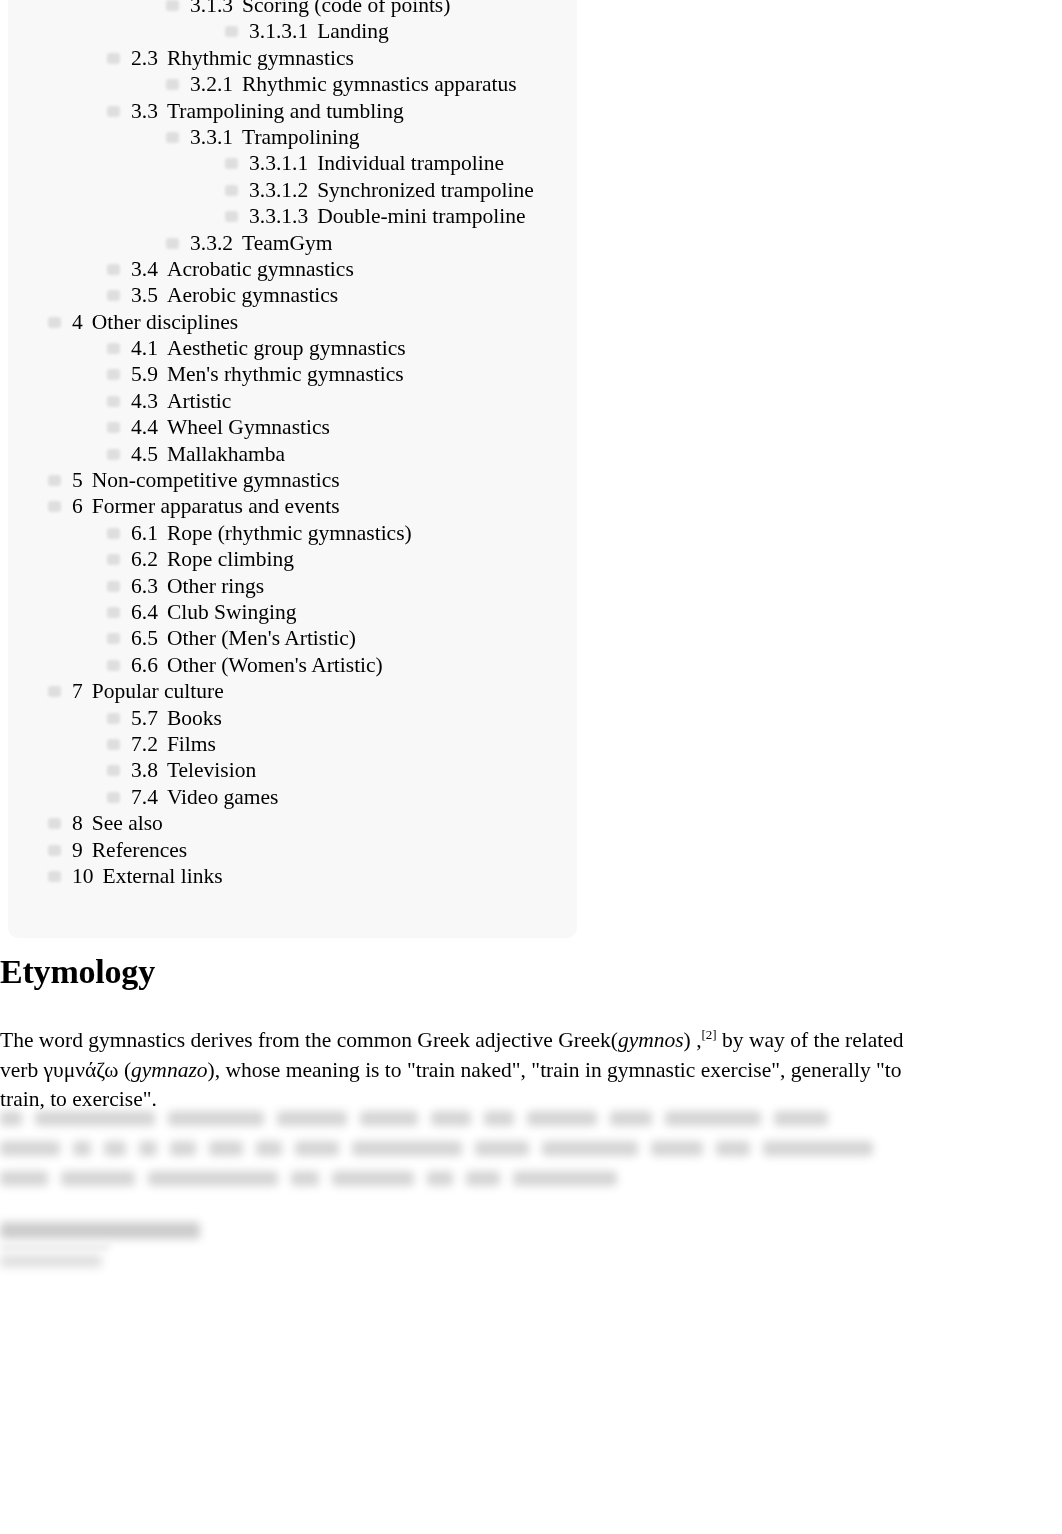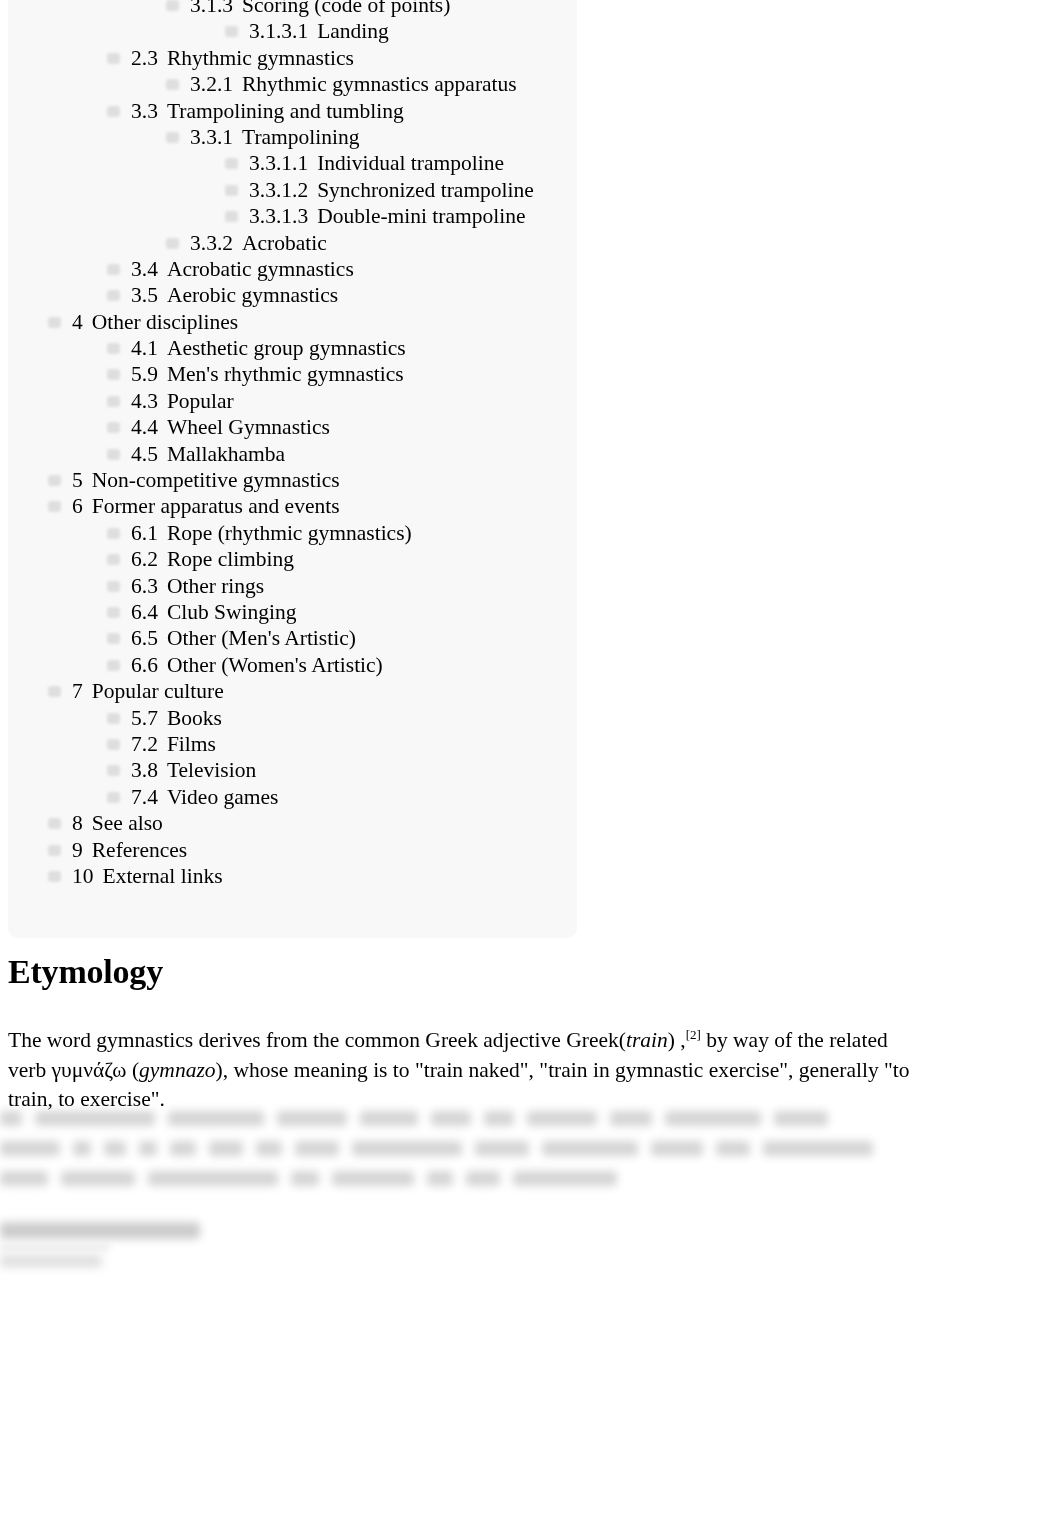--- a/index.html
+++ b/index.html
@@ -67,21 +67,21 @@
   .lvl3 .toc-body   { padding-left: 182px; }
   .lvl4 .toc-bullet { left: 217px; }
   .lvl4 .toc-body   { padding-left: 241px; }
 
   .toc-body { display: inline-block; }
   .toc-body .n { margin-right: 9px; }
 
   
   #content {
     position: absolute;
-    left: 8px;
+    left: 0;
     top: 952px;
     width: 910px;
   }
   h2.section-heading {
     font-family: "Liberation Serif", "DejaVu Serif", serif;
     font-weight: bold;
     font-size: 34px;
     line-height: 40px;
     margin: 0 0 34px 0;
     padding: 0;
@@ -164,27 +164,27 @@
   <div id="toc-inner">
       <div class="toc-row lvl3"><span class="toc-bullet"></span><span class="toc-body"><span class="n">3.1.3</span><span class="t">Scoring (code of points)</span></span></div>
       <div class="toc-row lvl4"><span class="toc-bullet"></span><span class="toc-body"><span class="n">3.1.3.1</span><span class="t">Landing</span></span></div>
       <div class="toc-row lvl2"><span class="toc-bullet"></span><span class="toc-body"><span class="n">2.3</span><span class="t">Rhythmic gymnastics</span></span></div>
       <div class="toc-row lvl3"><span class="toc-bullet"></span><span class="toc-body"><span class="n">3.2.1</span><span class="t">Rhythmic gymnastics apparatus</span></span></div>
       <div class="toc-row lvl2"><span class="toc-bullet"></span><span class="toc-body"><span class="n">3.3</span><span class="t">Trampolining and tumbling</span></span></div>
       <div class="toc-row lvl3"><span class="toc-bullet"></span><span class="toc-body"><span class="n">3.3.1</span><span class="t">Trampolining</span></span></div>
       <div class="toc-row lvl4"><span class="toc-bullet"></span><span class="toc-body"><span class="n">3.3.1.1</span><span class="t">Individual trampoline</span></span></div>
       <div class="toc-row lvl4"><span class="toc-bullet"></span><span class="toc-body"><span class="n">3.3.1.2</span><span class="t">Synchronized trampoline</span></span></div>
       <div class="toc-row lvl4"><span class="toc-bullet"></span><span class="toc-body"><span class="n">3.3.1.3</span><span class="t">Double-mini trampoline</span></span></div>
-      <div class="toc-row lvl3"><span class="toc-bullet"></span><span class="toc-body"><span class="n">3.3.2</span><span class="t">Acrobatic</span></span></div>
+      <div class="toc-row lvl3"><span class="toc-bullet"></span><span class="toc-body"><span class="n">3.3.2</span><span class="t">TeamGym</span></span></div>
       <div class="toc-row lvl2"><span class="toc-bullet"></span><span class="toc-body"><span class="n">3.4</span><span class="t">Acrobatic gymnastics</span></span></div>
       <div class="toc-row lvl2"><span class="toc-bullet"></span><span class="toc-body"><span class="n">3.5</span><span class="t">Aerobic gymnastics</span></span></div>
       <div class="toc-row lvl1"><span class="toc-bullet"></span><span class="toc-body"><span class="n">4</span><span class="t">Other disciplines</span></span></div>
       <div class="toc-row lvl2"><span class="toc-bullet"></span><span class="toc-body"><span class="n">4.1</span><span class="t">Aesthetic group gymnastics</span></span></div>
       <div class="toc-row lvl2"><span class="toc-bullet"></span><span class="toc-body"><span class="n">5.9</span><span class="t">Men's rhythmic gymnastics</span></span></div>
-      <div class="toc-row lvl2"><span class="toc-bullet"></span><span class="toc-body"><span class="n">4.3</span><span class="t">Popular</span></span></div>
+      <div class="toc-row lvl2"><span class="toc-bullet"></span><span class="toc-body"><span class="n">4.3</span><span class="t">Artistic</span></span></div>
       <div class="toc-row lvl2"><span class="toc-bullet"></span><span class="toc-body"><span class="n">4.4</span><span class="t">Wheel Gymnastics</span></span></div>
       <div class="toc-row lvl2"><span class="toc-bullet"></span><span class="toc-body"><span class="n">4.5</span><span class="t">Mallakhamba</span></span></div>
       <div class="toc-row lvl1"><span class="toc-bullet"></span><span class="toc-body"><span class="n">5</span><span class="t">Non-competitive gymnastics</span></span></div>
       <div class="toc-row lvl1"><span class="toc-bullet"></span><span class="toc-body"><span class="n">6</span><span class="t">Former apparatus and events</span></span></div>
       <div class="toc-row lvl2"><span class="toc-bullet"></span><span class="toc-body"><span class="n">6.1</span><span class="t">Rope (rhythmic gymnastics)</span></span></div>
       <div class="toc-row lvl2"><span class="toc-bullet"></span><span class="toc-body"><span class="n">6.2</span><span class="t">Rope climbing</span></span></div>
       <div class="toc-row lvl2"><span class="toc-bullet"></span><span class="toc-body"><span class="n">6.3</span><span class="t">Other rings</span></span></div>
       <div class="toc-row lvl2"><span class="toc-bullet"></span><span class="toc-body"><span class="n">6.4</span><span class="t">Club Swinging</span></span></div>
       <div class="toc-row lvl2"><span class="toc-bullet"></span><span class="toc-body"><span class="n">6.5</span><span class="t">Other (Men's Artistic)</span></span></div>
       <div class="toc-row lvl2"><span class="toc-bullet"></span><span class="toc-body"><span class="n">6.6</span><span class="t">Other (Women's Artistic)</span></span></div>
@@ -197,21 +197,21 @@
       <div class="toc-row lvl1"><span class="toc-bullet"></span><span class="toc-body"><span class="n">9</span><span class="t">References</span></span></div>
       <div class="toc-row lvl1"><span class="toc-bullet"></span><span class="toc-body"><span class="n">10</span><span class="t">External links</span></span></div>
     </div>
 </div>
 
 <div id="content">
 
   <h2 class="section-heading">Etymology</h2>
 
   <p class="body-para">
-    <span>The word gymnastics derives from the common Greek adjective Greek(</span><i>train</i><span>) ,</span><sup class="ref">[2]</sup><span> by way of the related verb γυμνάζω (</span><i>gymnazo</i><span>), whose meaning is to "train naked", "train in gymnastic exercise", generally "to train, to exercise".</span>
+    <span>The word gymnastics derives from the common Greek adjective Greek(</span><i>gymnos</i><span>) ,</span><sup class="ref">[2]</sup><span> by way of the related verb γυμνάζω (</span><i>gymnazo</i><span>), whose meaning is to "train naked", "train in gymnastic exercise", generally "to train, to exercise".</span>
   </p>
 </div>
 
 <div id="faded-block">
   <div class="faded-line">
     <span class="seg" style="width:22px"></span><span class="seg" style="width:120px"></span><span class="seg" style="width:96px"></span><span class="seg" style="width:70px"></span><span class="seg" style="width:58px"></span><span class="seg" style="width:40px"></span><span class="seg" style="width:30px"></span><span class="seg" style="width:70px"></span><span class="seg" style="width:42px"></span><span class="seg" style="width:96px"></span><span class="seg" style="width:54px"></span>
   </div>
   <div class="faded-line">
     <span class="seg" style="width:60px"></span><span class="seg" style="width:18px"></span><span class="seg" style="width:22px"></span><span class="seg" style="width:18px"></span><span class="seg" style="width:26px"></span><span class="seg" style="width:34px"></span><span class="seg" style="width:26px"></span><span class="seg" style="width:44px"></span><span class="seg" style="width:110px"></span><span class="seg" style="width:54px"></span><span class="seg" style="width:96px"></span><span class="seg" style="width:52px"></span><span class="seg" style="width:34px"></span><span class="seg" style="width:110px"></span>
   </div>

